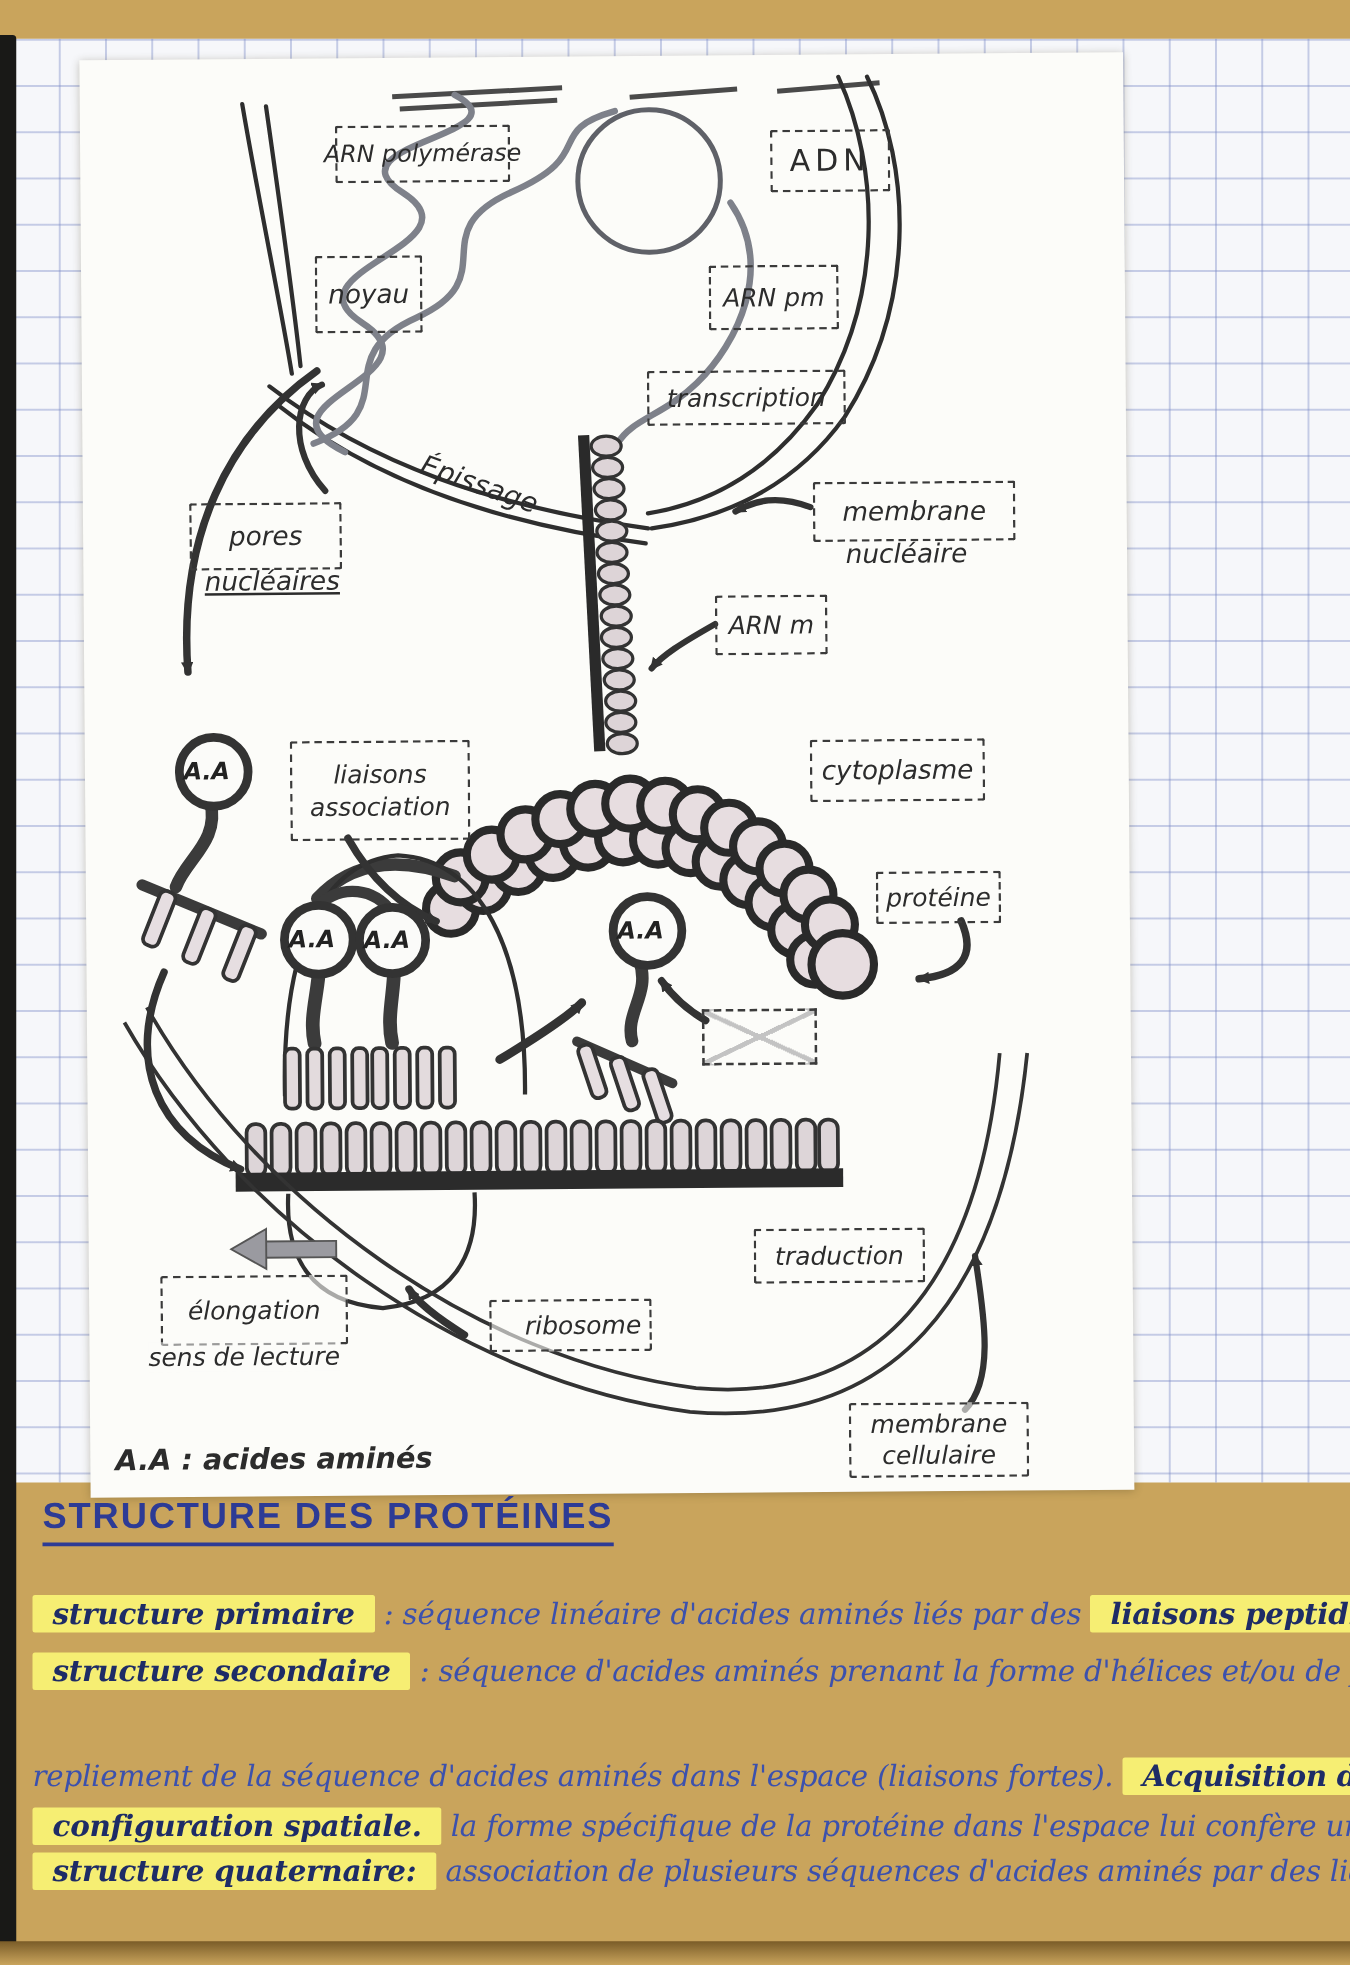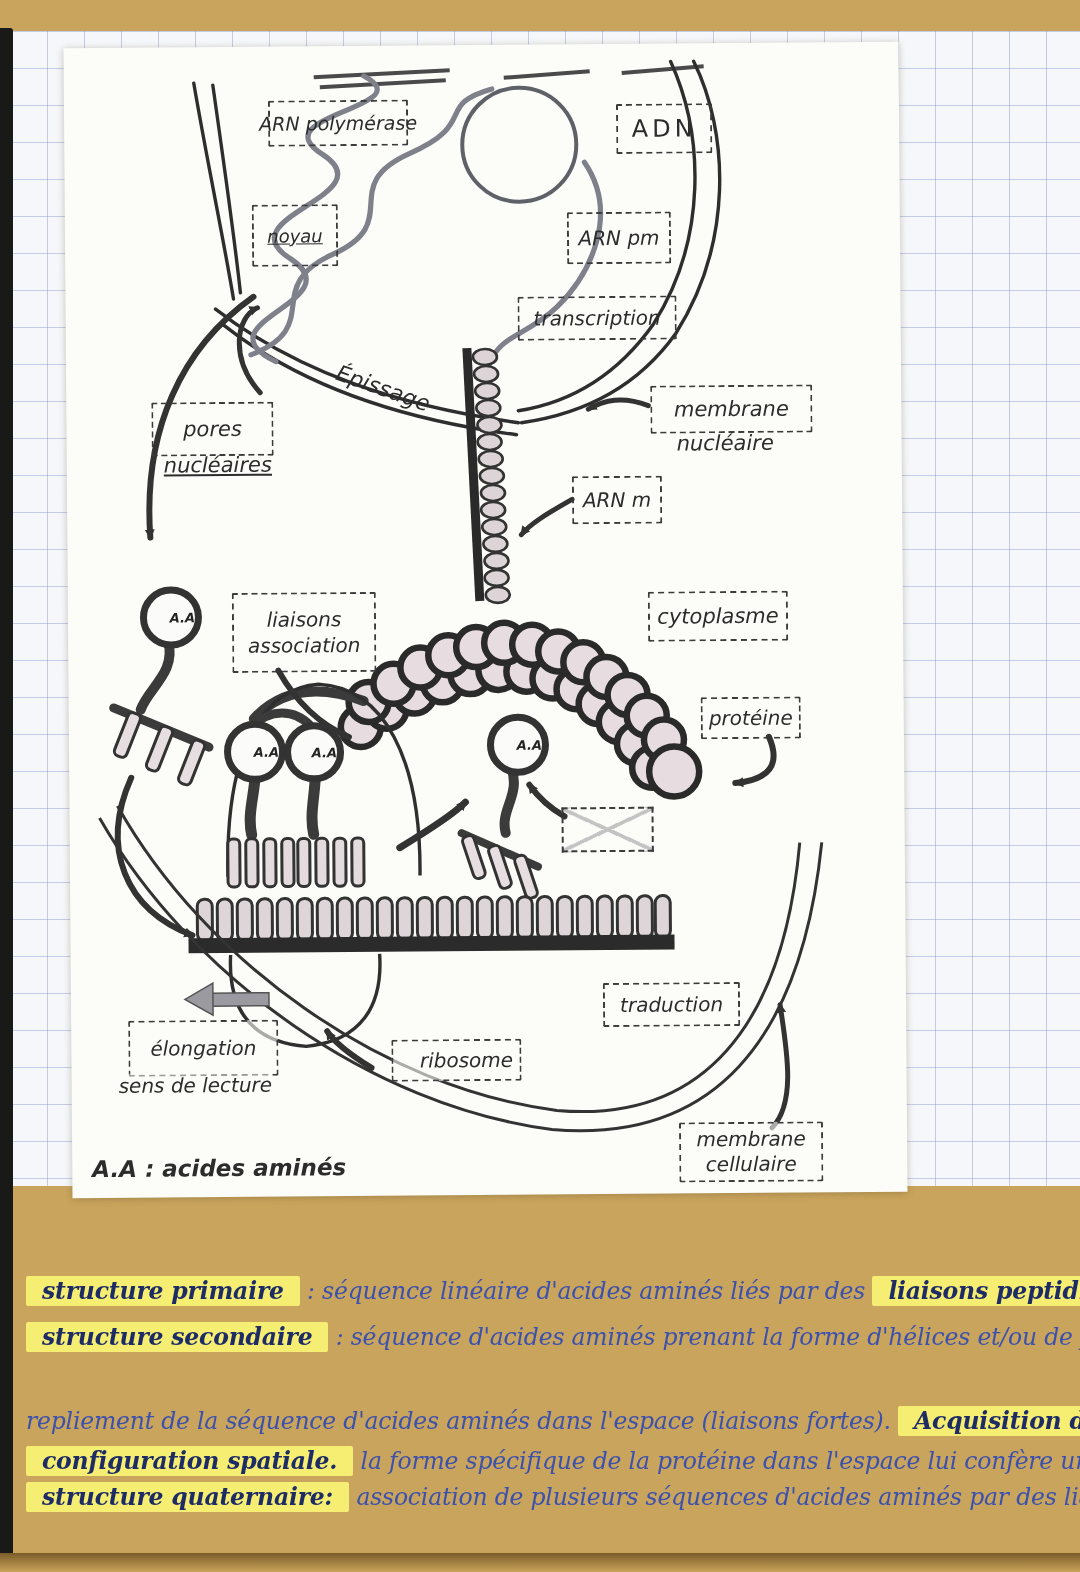--- a/index.html
+++ b/index.html
@@ -32,22 +32,22 @@
   .dbox{
     position:absolute;border:2.6px dashed #3b3b3b;border-radius:2px;
     display:flex;align-items:center;justify-content:center;
     background:rgba(255,255,255,.0);
     font-style:italic;color:#2c2c2c;white-space:nowrap;
   }
   .hand{font-family:"DejaVu Sans",sans-serif;font-style:italic;color:#2c2c2c;}
   .lbl{position:absolute;white-space:nowrap;}
   .aa-circle{
     position:absolute;border:7px solid #333;border-radius:50%;
-    background:#fbfbf9;display:flex;align-items:center;justify-content:flex-end;
-    font-style:italic;font-size:13px;font-weight:bold;color:#222;
+    background:#fbfbf9;display:flex;align-items:center;justify-content:flex-start;
+    font-style:italic;font-size:19px;font-weight:bold;color:#222;
   }
   .xbox{
     position:absolute;border:2.6px dashed #3b3b3b;
     background:
       linear-gradient(to bottom right, transparent 47.5%, #c3c3c3 47.5%, #c3c3c3 52.5%, transparent 52.5%),
       linear-gradient(to bottom left, transparent 47.5%, #c3c3c3 47.5%, #c3c3c3 52.5%, transparent 52.5%);
   }
   
   .notes-title{
     position:absolute;left:24px;top:1166px;
@@ -251,21 +251,21 @@
         <path d="M700,1085 C725,1060 715,1005 709,962" stroke-width="5" marker-end="url(#ah)"></path>
       </g>
     </svg>
 
     <div class="dbox" style="left:204px;top:54px;width:136px;height:42px;font-size:19px;">
         <span>ARN polymérase</span>
       </div>
     <div class="dbox" style="left:552px;top:60px;width:92px;height:46px;font-size:24px;font-style:normal;letter-spacing:4px;">
         <span>ADN</span>
       </div>
-    <div class="dbox" style="left:187px;top:158px;width:82px;height:58px;font-size:18px;text-decoration:underline;">
+    <div class="dbox" style="left:187px;top:158px;width:82px;height:58px;font-size:21px;">
         <span>noyau</span>
       </div>
     <div class="dbox" style="left:502px;top:168px;width:100px;height:48px;font-size:20px;">
         <span>ARN pm</span>
       </div>
     <div class="dbox" style="left:452px;top:252px;width:155px;height:40px;font-size:20px;">
         <span>transcription</span>
       </div>
 
     <div class="dbox" style="left:85px;top:355px;width:118px;height:50px;font-size:21px;">
@@ -324,20 +324,21 @@
     <div class="aa-circle" style="left:215px;top:676px;width:46px;height:46px;">
         <span>A.A</span>
       </div>
     <div class="aa-circle" style="left:418px;top:669px;width:48px;height:48px;">
         <span>A.A</span>
       </div>
 
     <div class="lbl hand" style="left:20px;top:1108px;font-size:23px;font-weight:bold;"><span>A.A : acides aminés</span></div>
   </div>
 
+  <div class="notes-title"><span>STRUCTURE DES PROTÉINES</span></div>
 
   <div class="note-line" style="top:1246px;">
     <span class="hl dark">structure primaire</span><span> : séquence linéaire d'acides aminés liés par des </span><span class="hl dark">liaisons peptidiques</span>
   </div>
   <div class="note-line" style="top:1292px;">
     <span class="hl dark">structure secondaire</span><span> : séquence d'acides aminés prenant la forme d'hélices et/ou de feuillets.</span>
   </div>
   <div class="note-line" style="top:1376px;">
     <span>repliement de la séquence d'acides aminés dans l'espace (liaisons fortes). </span><span class="hl dark">Acquisition de la</span>
   </div>

